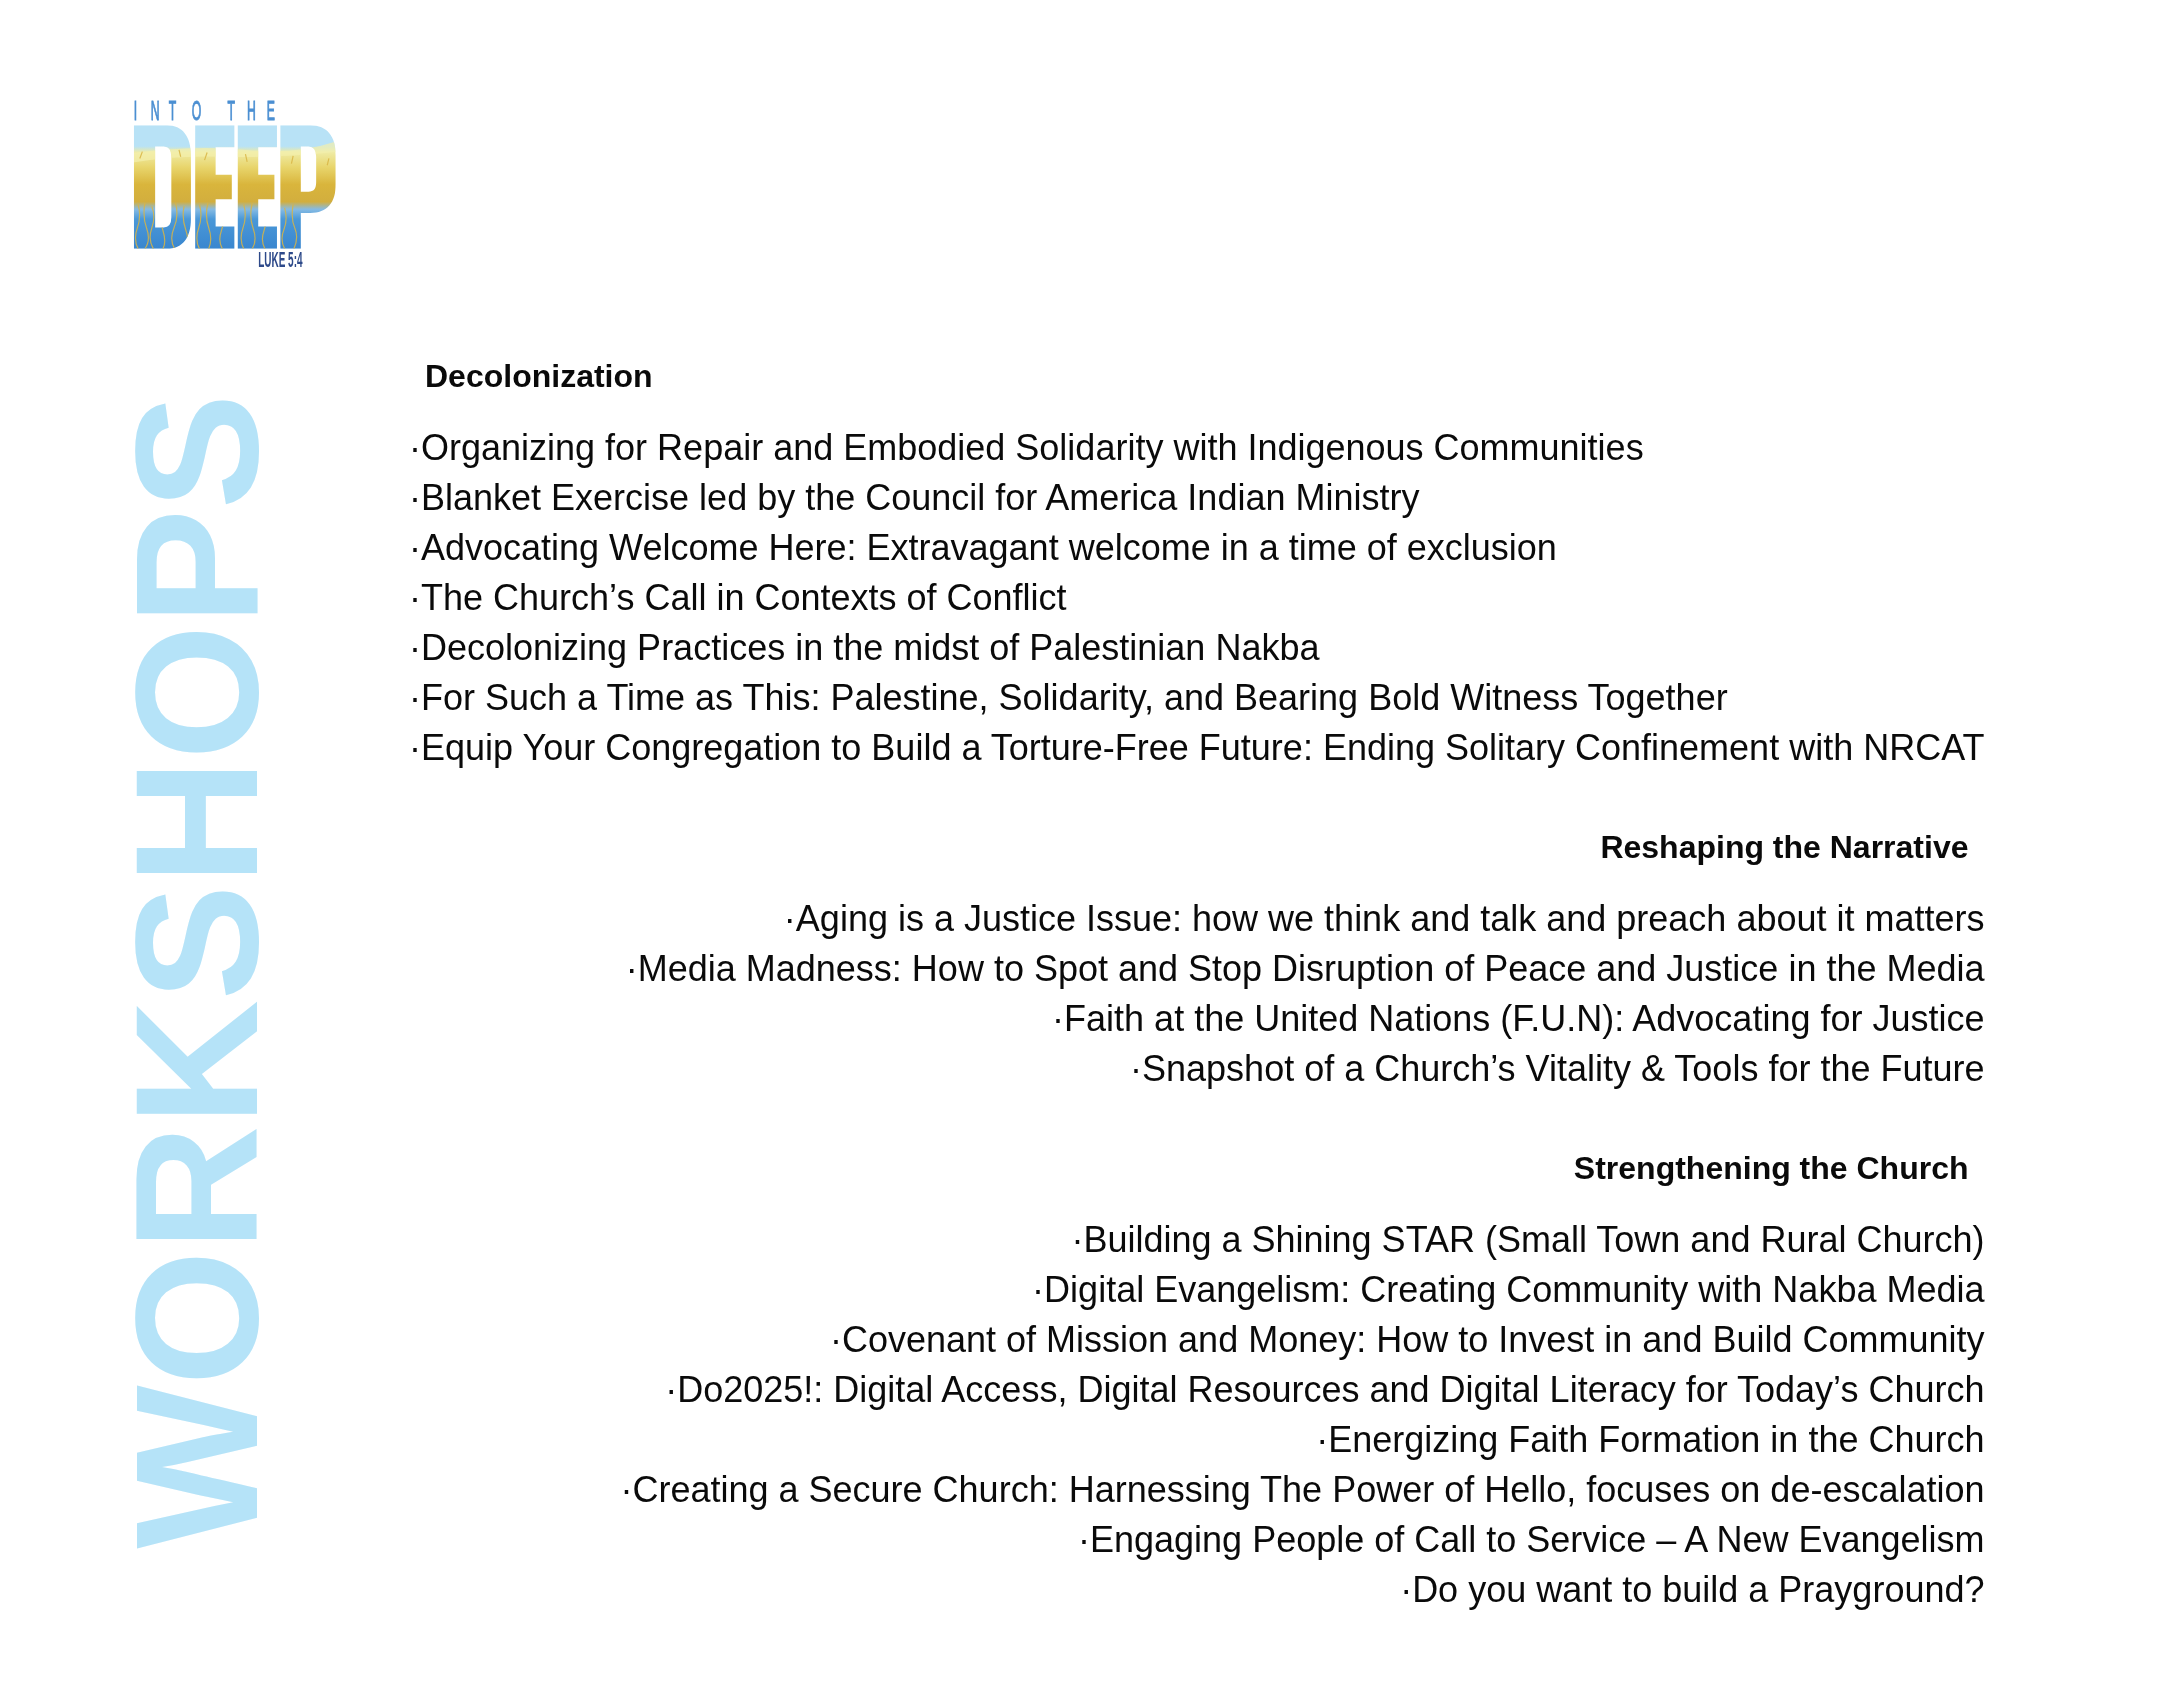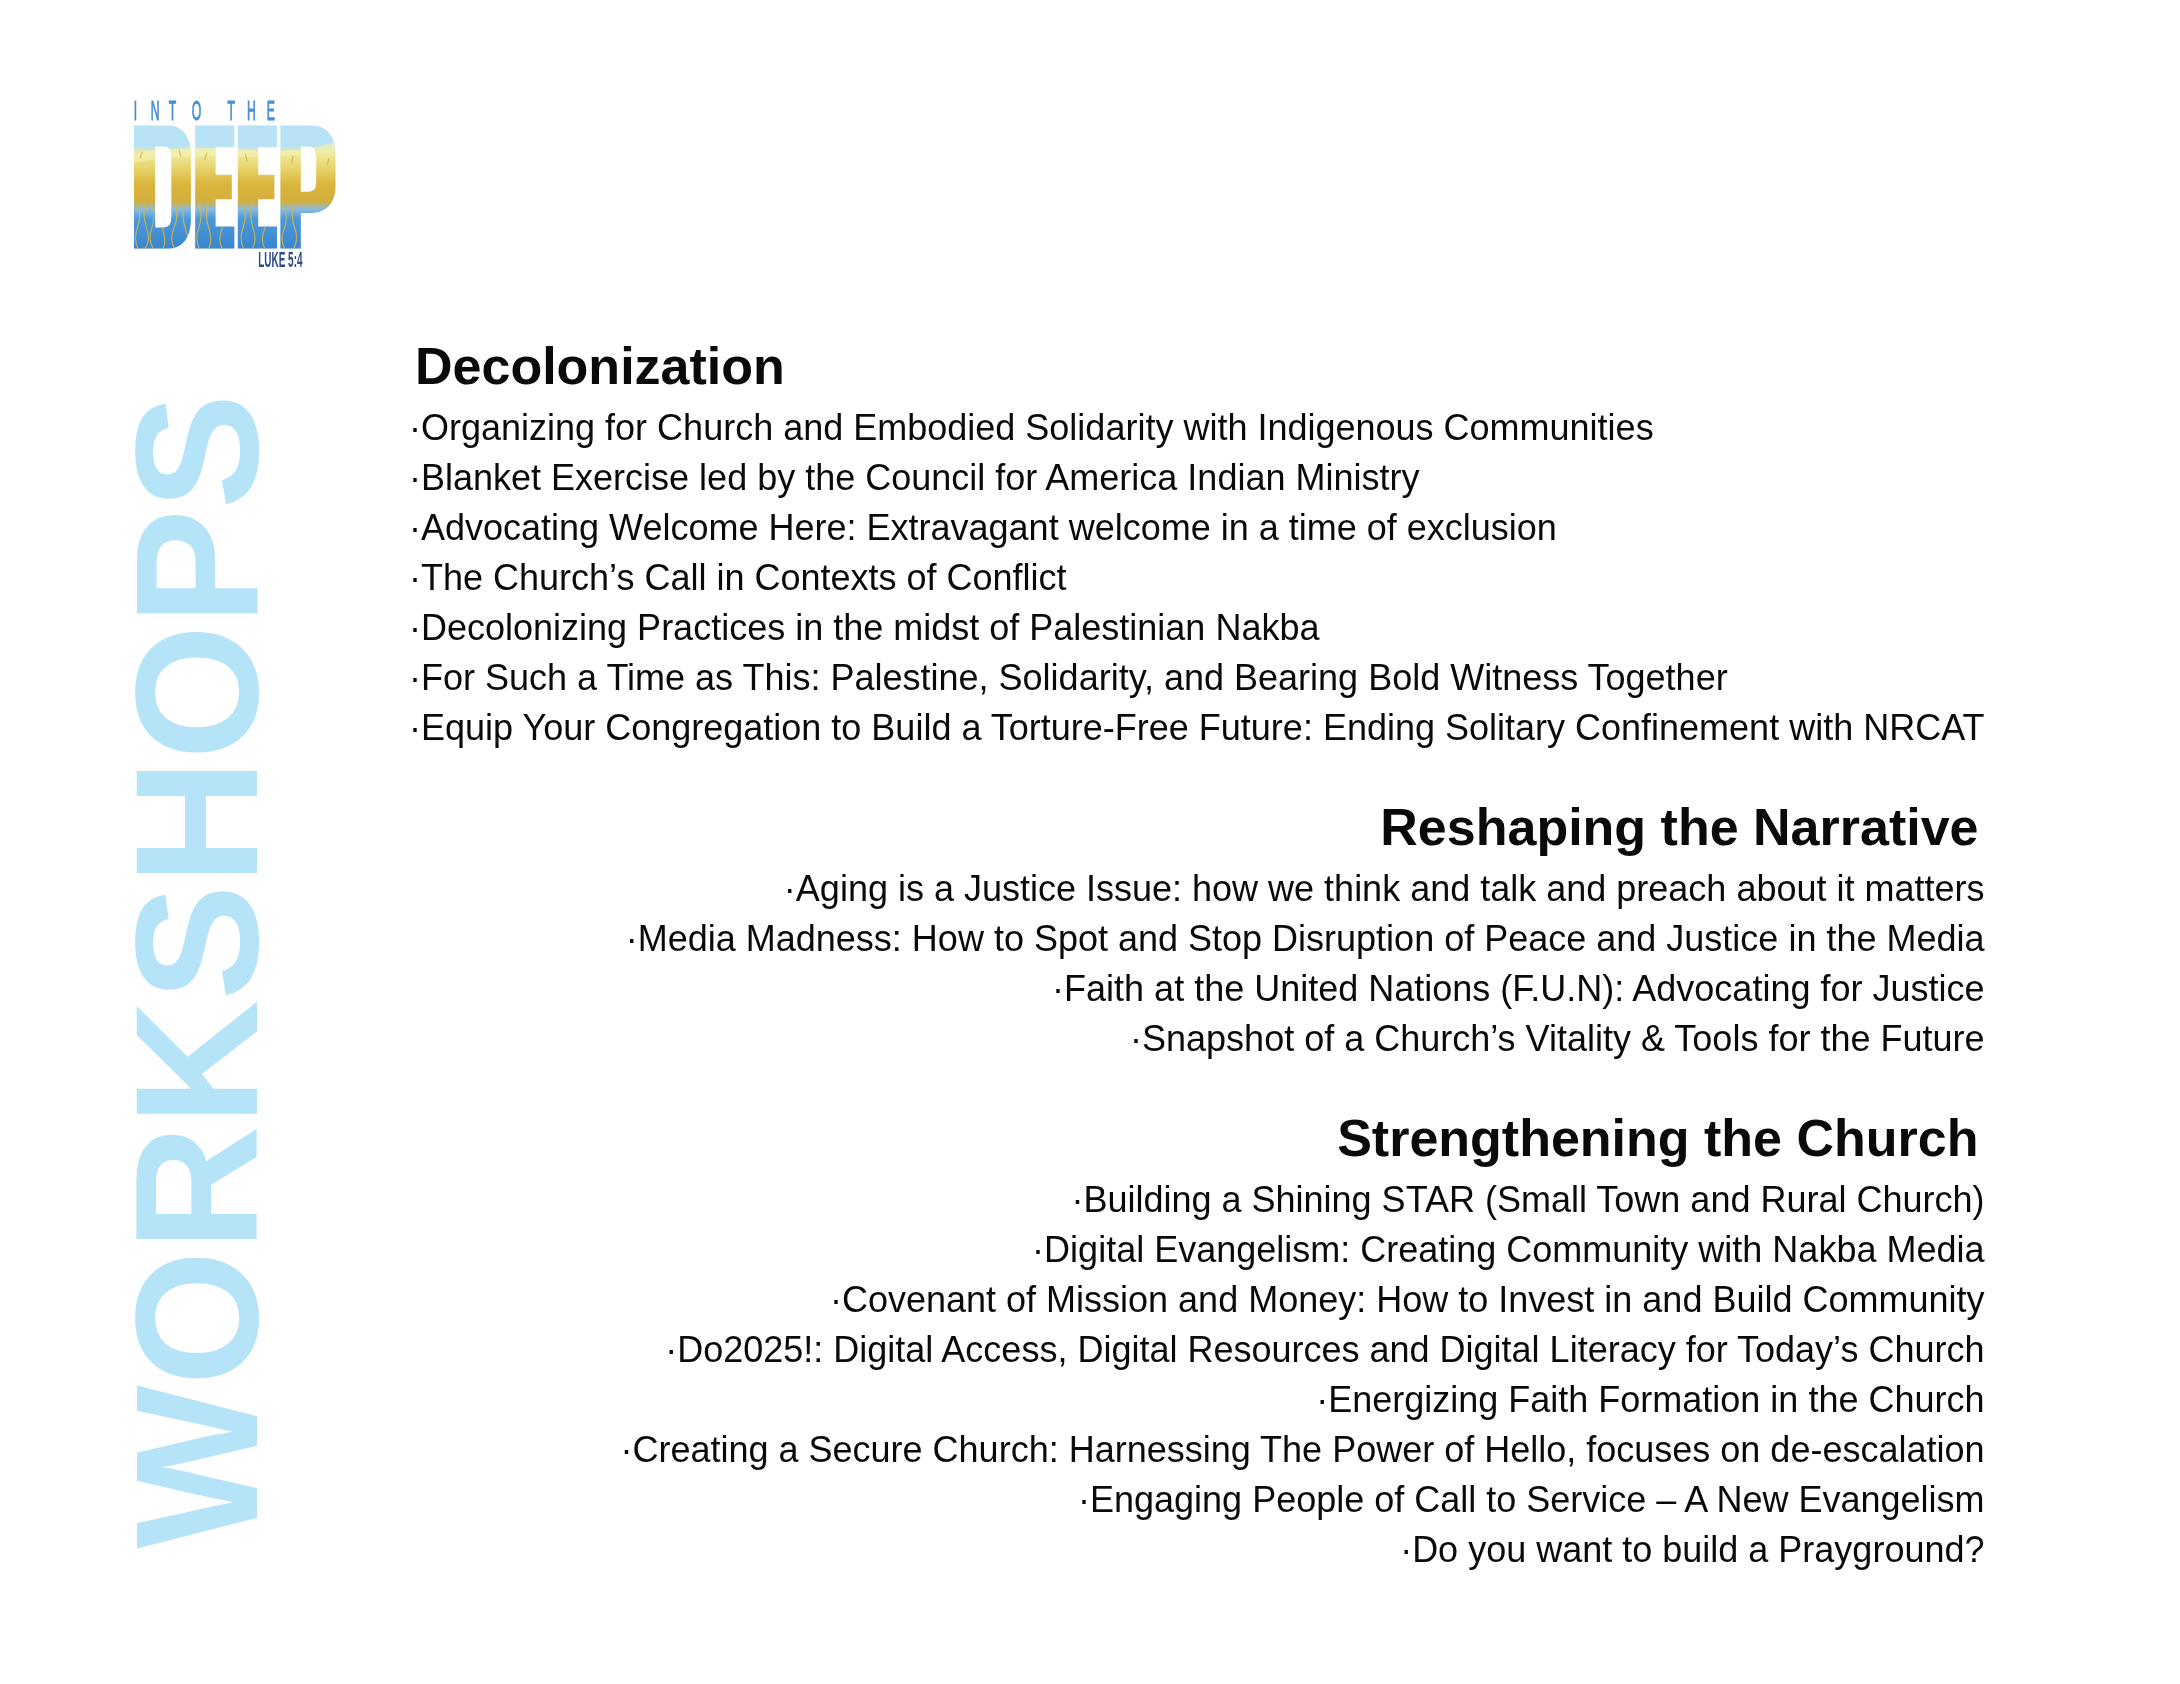--- a/index.html
+++ b/index.html
@@ -5,22 +5,22 @@
   html, body { margin: 0; padding: 0; background: #ffffff; }
   body {
     width: 2181px; height: 1685px; position: relative; overflow: hidden;
     font-family: "Liberation Sans", sans-serif; color: #0a0a0a;
   }
   #side-art { position: absolute; left: 0; top: 0; width: 358px; height: 1685px; }
   #side-art text { font-family: "Liberation Sans", sans-serif; }
   #content { position: absolute; left: 409px; top: 330px; }
   .section + .section { margin-top: 44px; text-align: right; }
   .section-heading {
-    font-size: 52px; font-weight: bold; line-height: 61px; height: 61px;
-    white-space: nowrap; margin: 6px; color: #0a0a0a;
+    font-size: 32px; font-weight: bold; line-height: 61px; height: 61px;
+    white-space: nowrap; margin: 16px; color: #0a0a0a;
   }
   .items { margin: 0; padding: 0; }
   .item {
     font-size: 36px; line-height: 50px; height: 50px; white-space: nowrap; color: #0a0a0a;
   }
 </style>
 </head>
 <body>
 
 <svg id="side-art" viewBox="0 0 420 1978" xmlns="http://www.w3.org/2000/svg">
@@ -79,21 +79,21 @@
   </g>
 
   <text transform="translate(302 1818) rotate(-90)" x="0" y="0" font-size="204" font-weight="bold" textLength="1356" lengthAdjust="spacingAndGlyphs" fill="#b5e3f8" style="fill: rgb(181, 227, 248);">WORKSHOPS</text>
 </svg>
 
 <div id="content">
 
   <div class="section">
     <h2 class="section-heading">Decolonization</h2>
     <div class="items">
-      <div class="item"><span>·</span><span>Organizing for Church and Embodied Solidarity with Indigenous Communities</span></div>
+      <div class="item"><span>·</span><span>Organizing for Repair and Embodied Solidarity with Indigenous Communities</span></div>
       <div class="item"><span>·</span><span>Blanket Exercise led by the Council for America Indian Ministry</span></div>
       <div class="item"><span>·</span><span>Advocating Welcome Here: Extravagant welcome in a time of exclusion</span></div>
       <div class="item"><span>·</span><span>The Church’s Call in Contexts of Conflict</span></div>
       <div class="item"><span>·</span><span>Decolonizing Practices in the midst of Palestinian Nakba</span></div>
       <div class="item"><span>·</span><span>For Such a Time as This: Palestine, Solidarity, and Bearing Bold Witness Together</span></div>
       <div class="item"><span>·</span><span>Equip Your Congregation to Build a Torture-Free Future: Ending Solitary Confinement with NRCAT</span></div>
     </div>
   </div>
 
   <div class="section">

